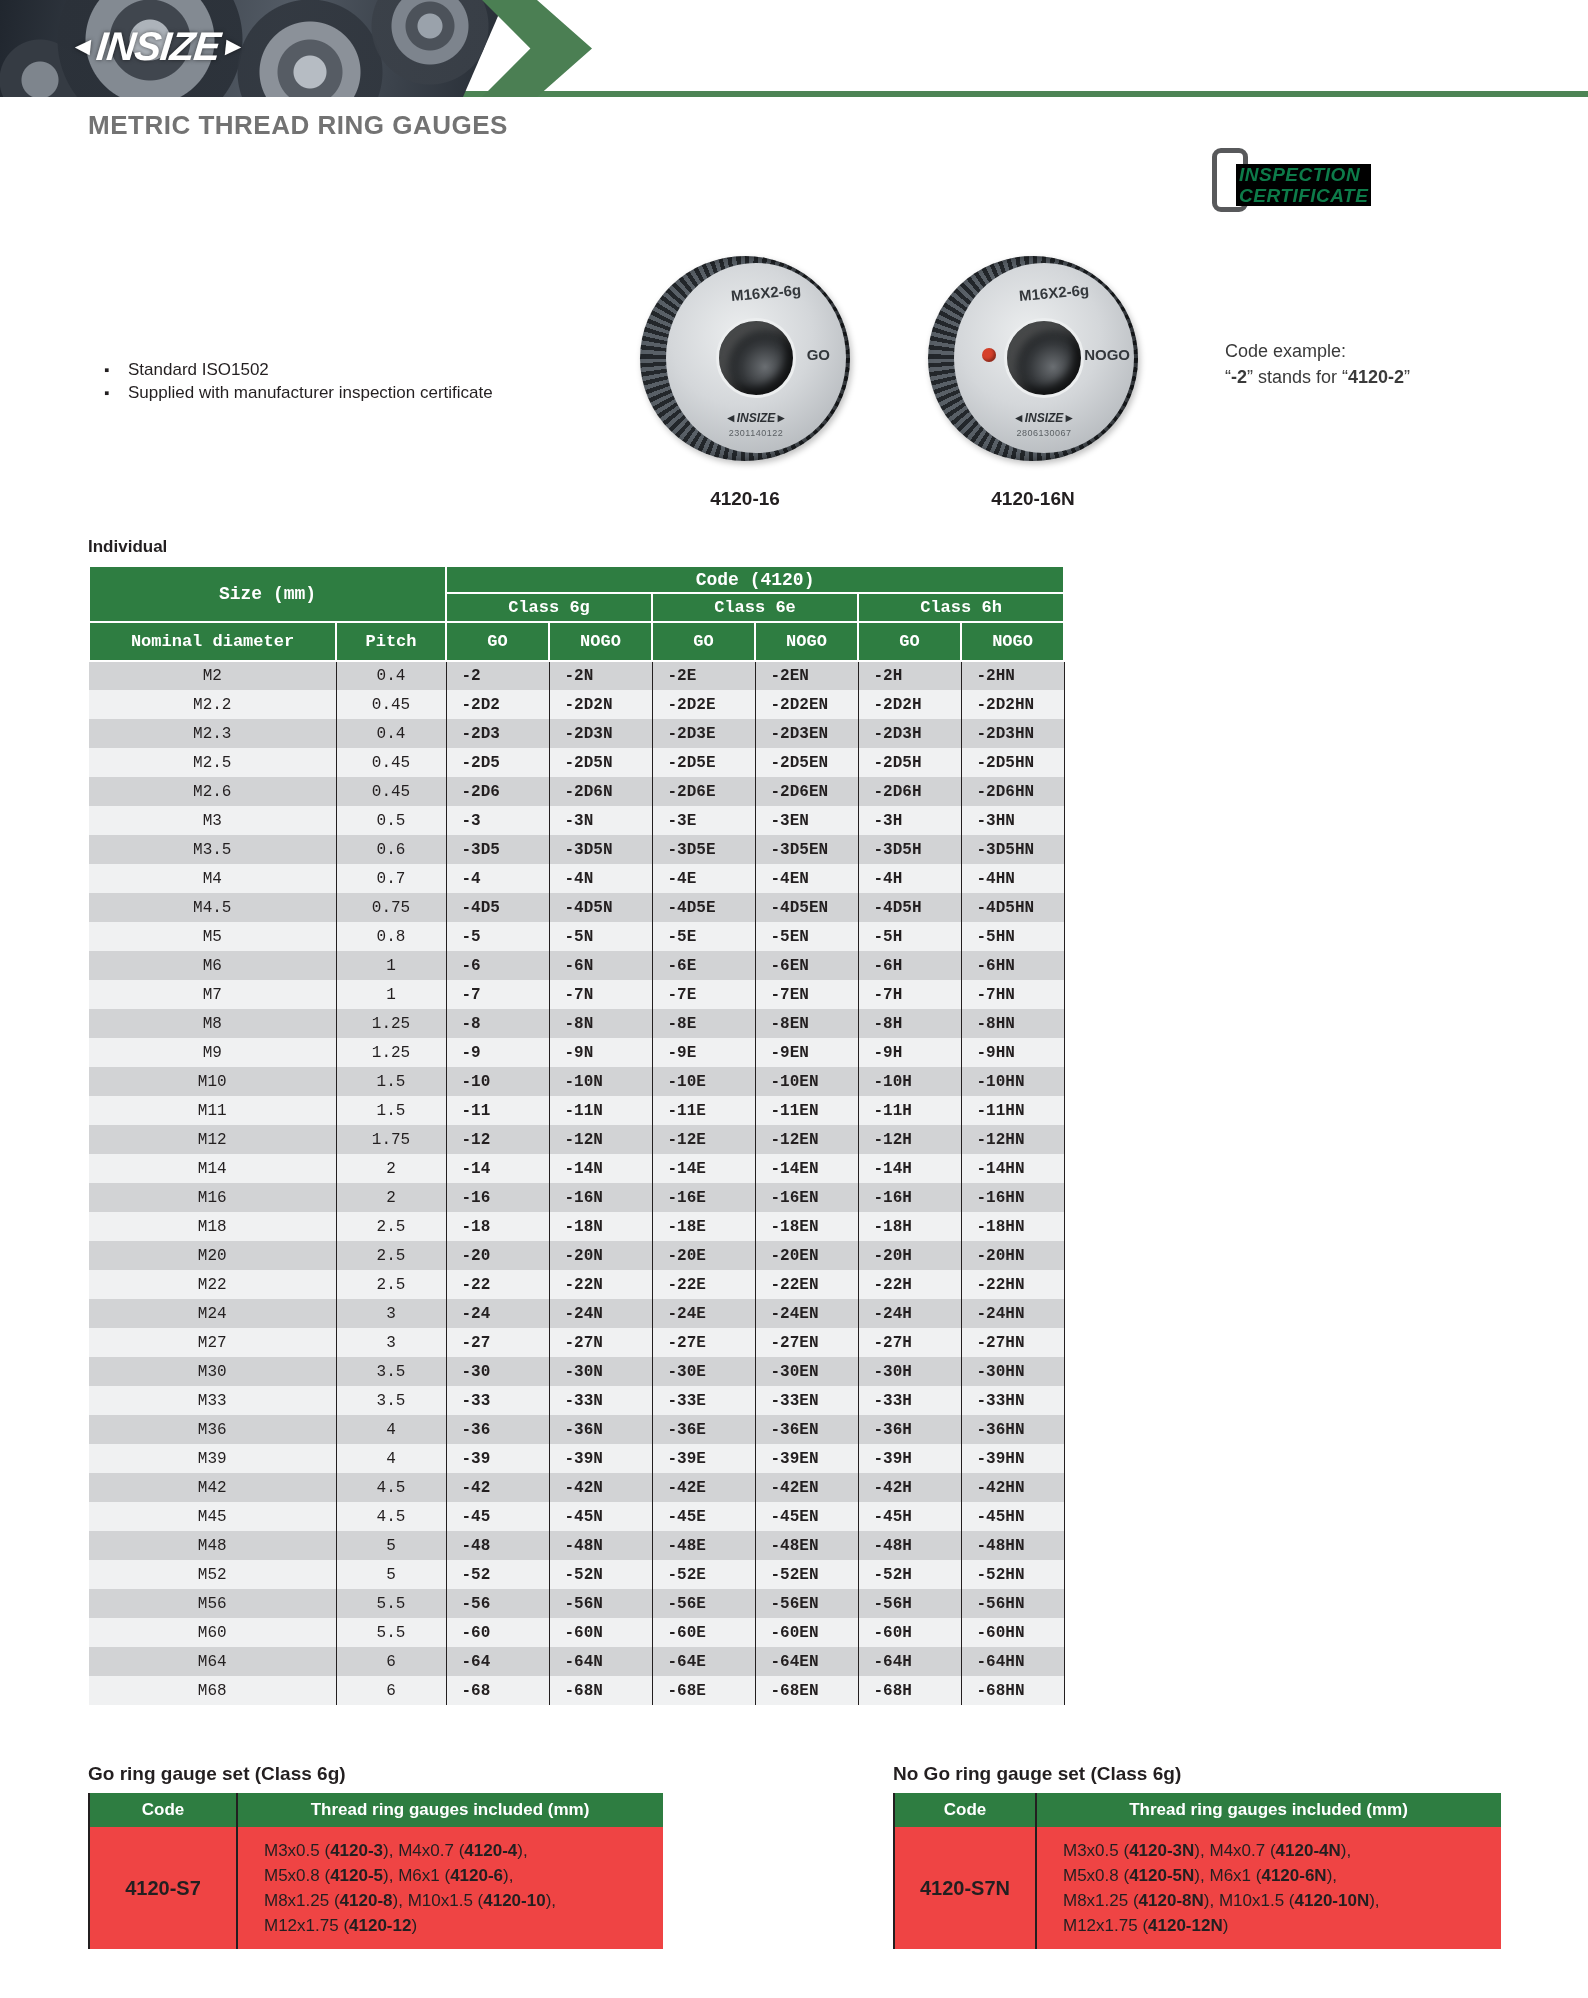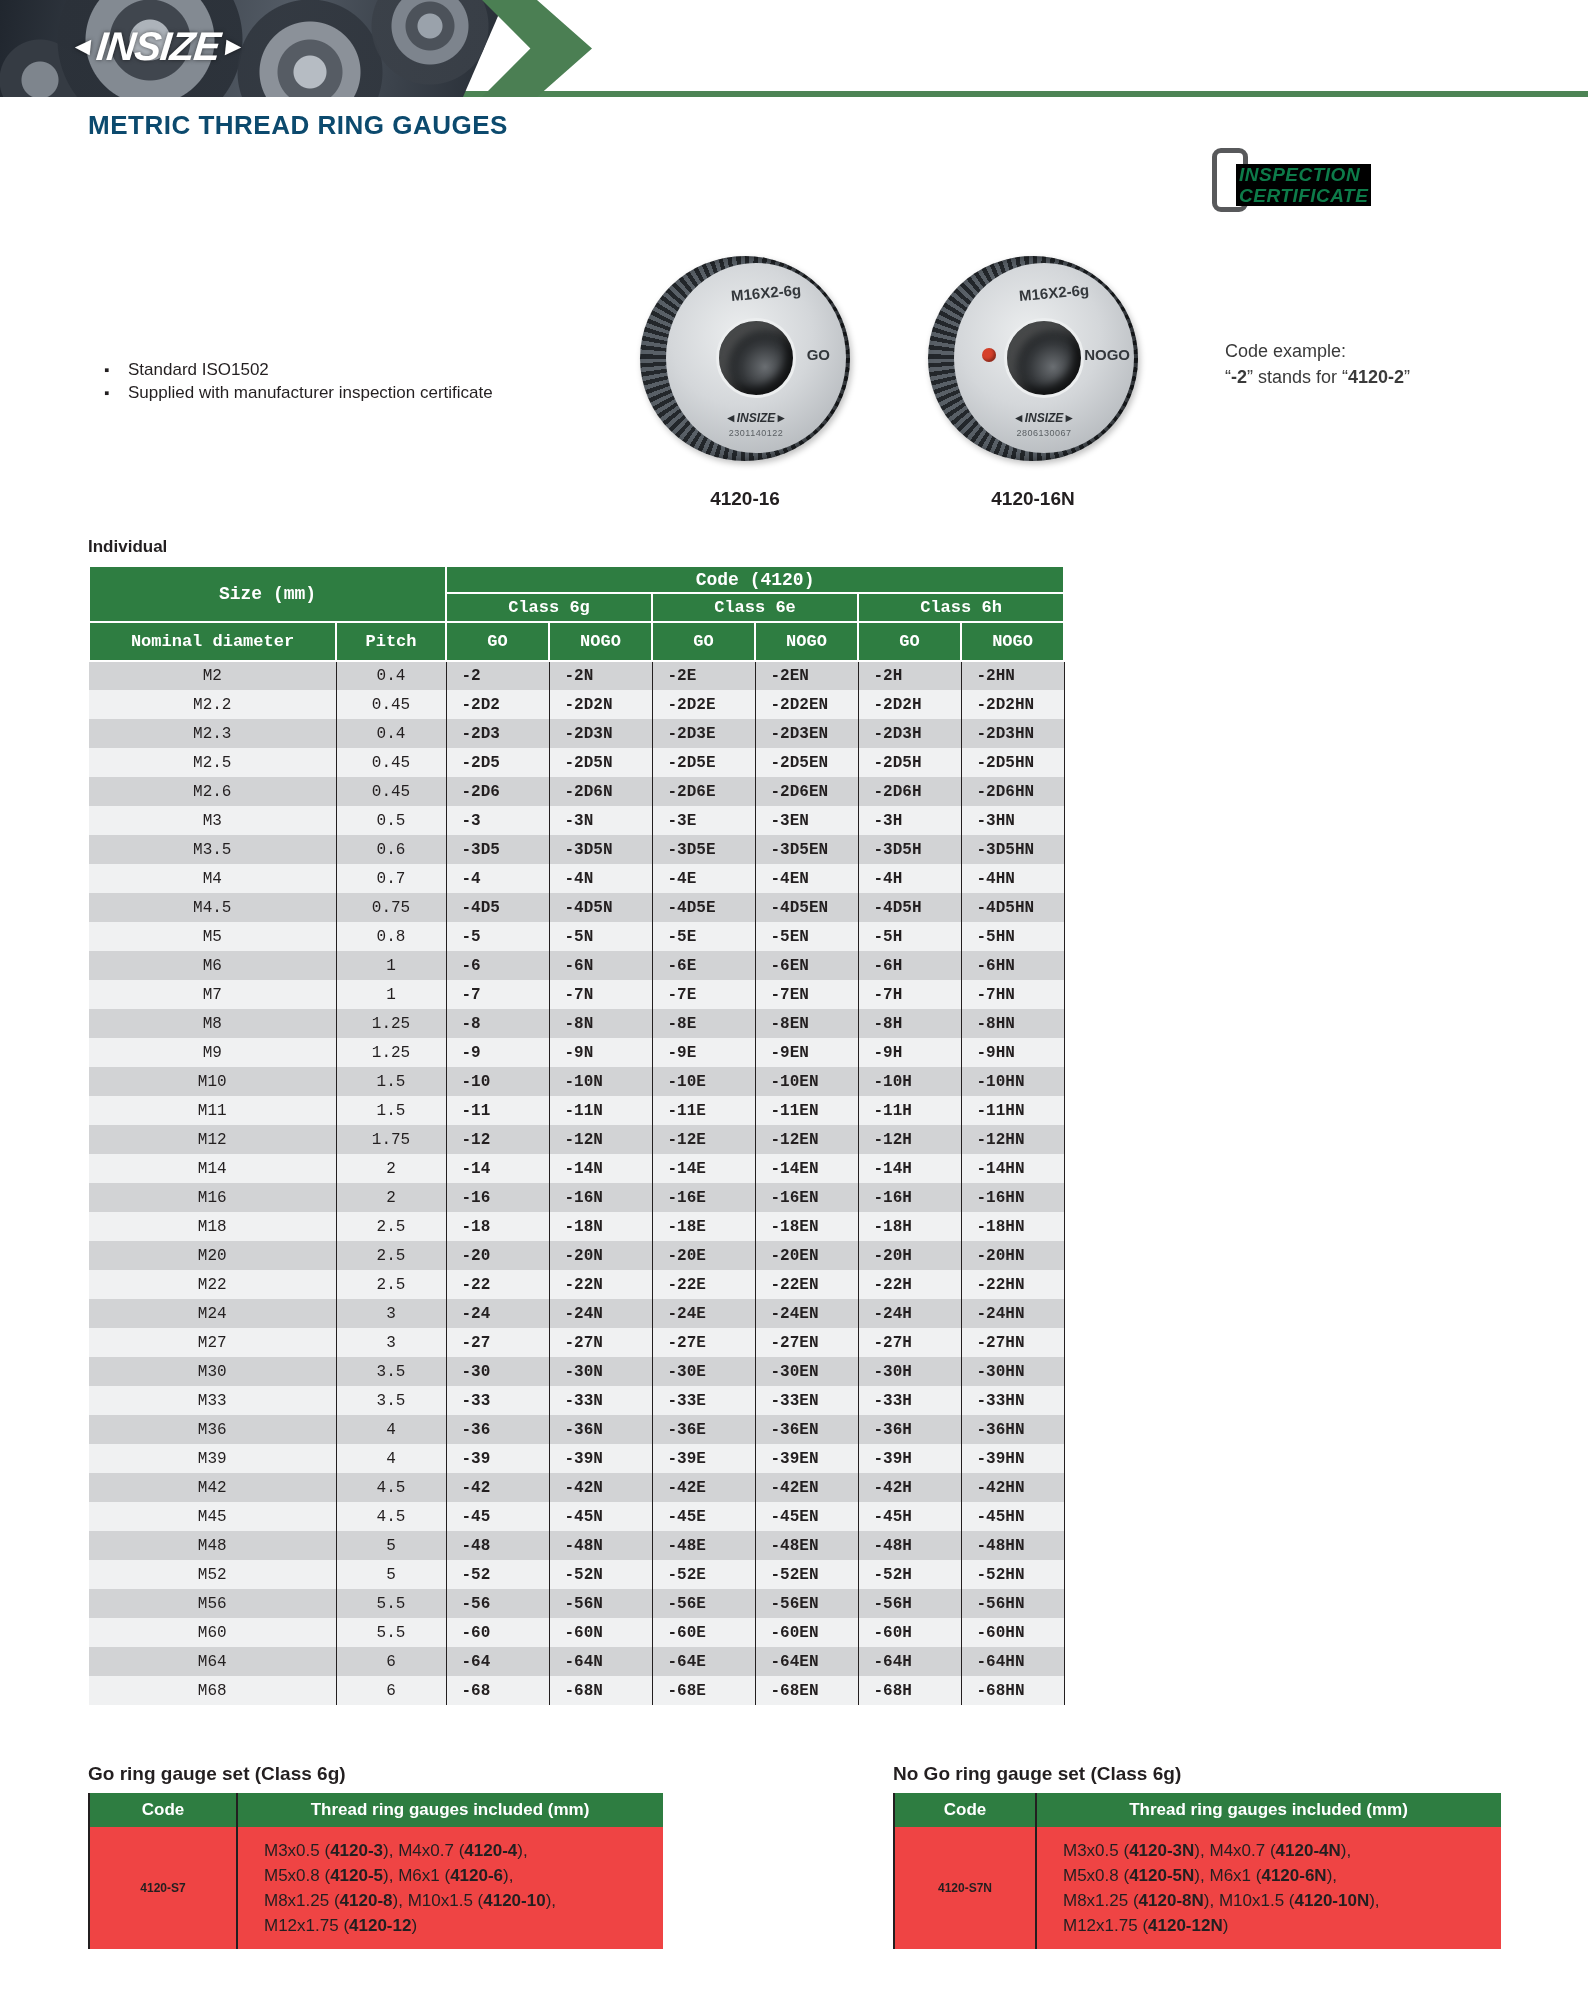--- a/index.html
+++ b/index.html
@@ -25,21 +25,21 @@
   }
   .brand-logo {
     position:absolute; left:70px; top:26px; display:flex; align-items:center;
     color:#fff; font-weight:bold; font-style:italic; transform:skewX(-6deg);
     text-shadow:0 0 4px rgba(0,0,0,.55);
   }
   .brand-logo .arr { font-size:26px; line-height:1; font-style:normal; }
   .brand-logo .brand-text { font-size:40px; line-height:1; letter-spacing:-1px; padding:0 1px; }
 
   
-  .page-title { position:absolute; left:88px; top:110px; font-size:26px; font-weight:bold; letter-spacing:.5px; color:#0c4a6e; }
+  .page-title { position:absolute; left:88px; top:110px; font-size:26px; font-weight:bold; letter-spacing:.5px; color:#737373; }
   .cert { position:absolute; left:1212px; top:148px; width:260px; height:70px; }
   .cert-frame { position:absolute; left:0; top:0; width:36px; height:64px; border:5px solid #58595b; border-radius:9px; }
   .cert-text { position:absolute; left:24px; top:16px; font-weight:bold; font-style:italic; color:#0d7b49; font-size:19px; line-height:21px; letter-spacing:.5px; }
   .cert-text span { display:block; background:#000000; padding:0 3px; }
 
   
   .features { position:absolute; left:104px; top:358px; list-style:none; font-size:17px; }
   .features li { position:relative; padding-left:24px; line-height:23px; }
   .features li::before { content:"▪"; position:absolute; left:0; top:0; font-size:15px; color:#231f20; }
 
@@ -89,21 +89,21 @@
   
   .set-title { position:absolute; top:1763px; font-size:19px; font-weight:bold; }
   .set-title.left { left:88px; }
   .set-title.right { left:893px; }
   .set-table { position:absolute; top:1793px; table-layout:fixed; border-left:2px solid #231f20; }
   .set-table.left { left:88px; width:574px; }
   .set-table.right { left:893px; width:607px; }
   .set-table th { background:#2e7d41; color:#fff; height:34px; font-size:17px; font-weight:bold; text-align:center; }
   .set-table th:first-child, .set-table td:first-child { border-right:2px solid #231f20; }
   .set-table td { background:#ef4444; vertical-align:middle; }
-  .set-table td.set-code { font-size:12px; font-weight:bold; text-align:center; }
+  .set-table td.set-code { font-size:20px; font-weight:bold; text-align:center; }
   .set-table td.set-desc { font-size:17px; line-height:25px; padding:11px 6px 11px 26px; }
 </style>
 </head>
 <body>
 
 <div class="page">
 
   <header class="banner">
     <div class="banner-line"></div>
     <div class="banner-photo">

